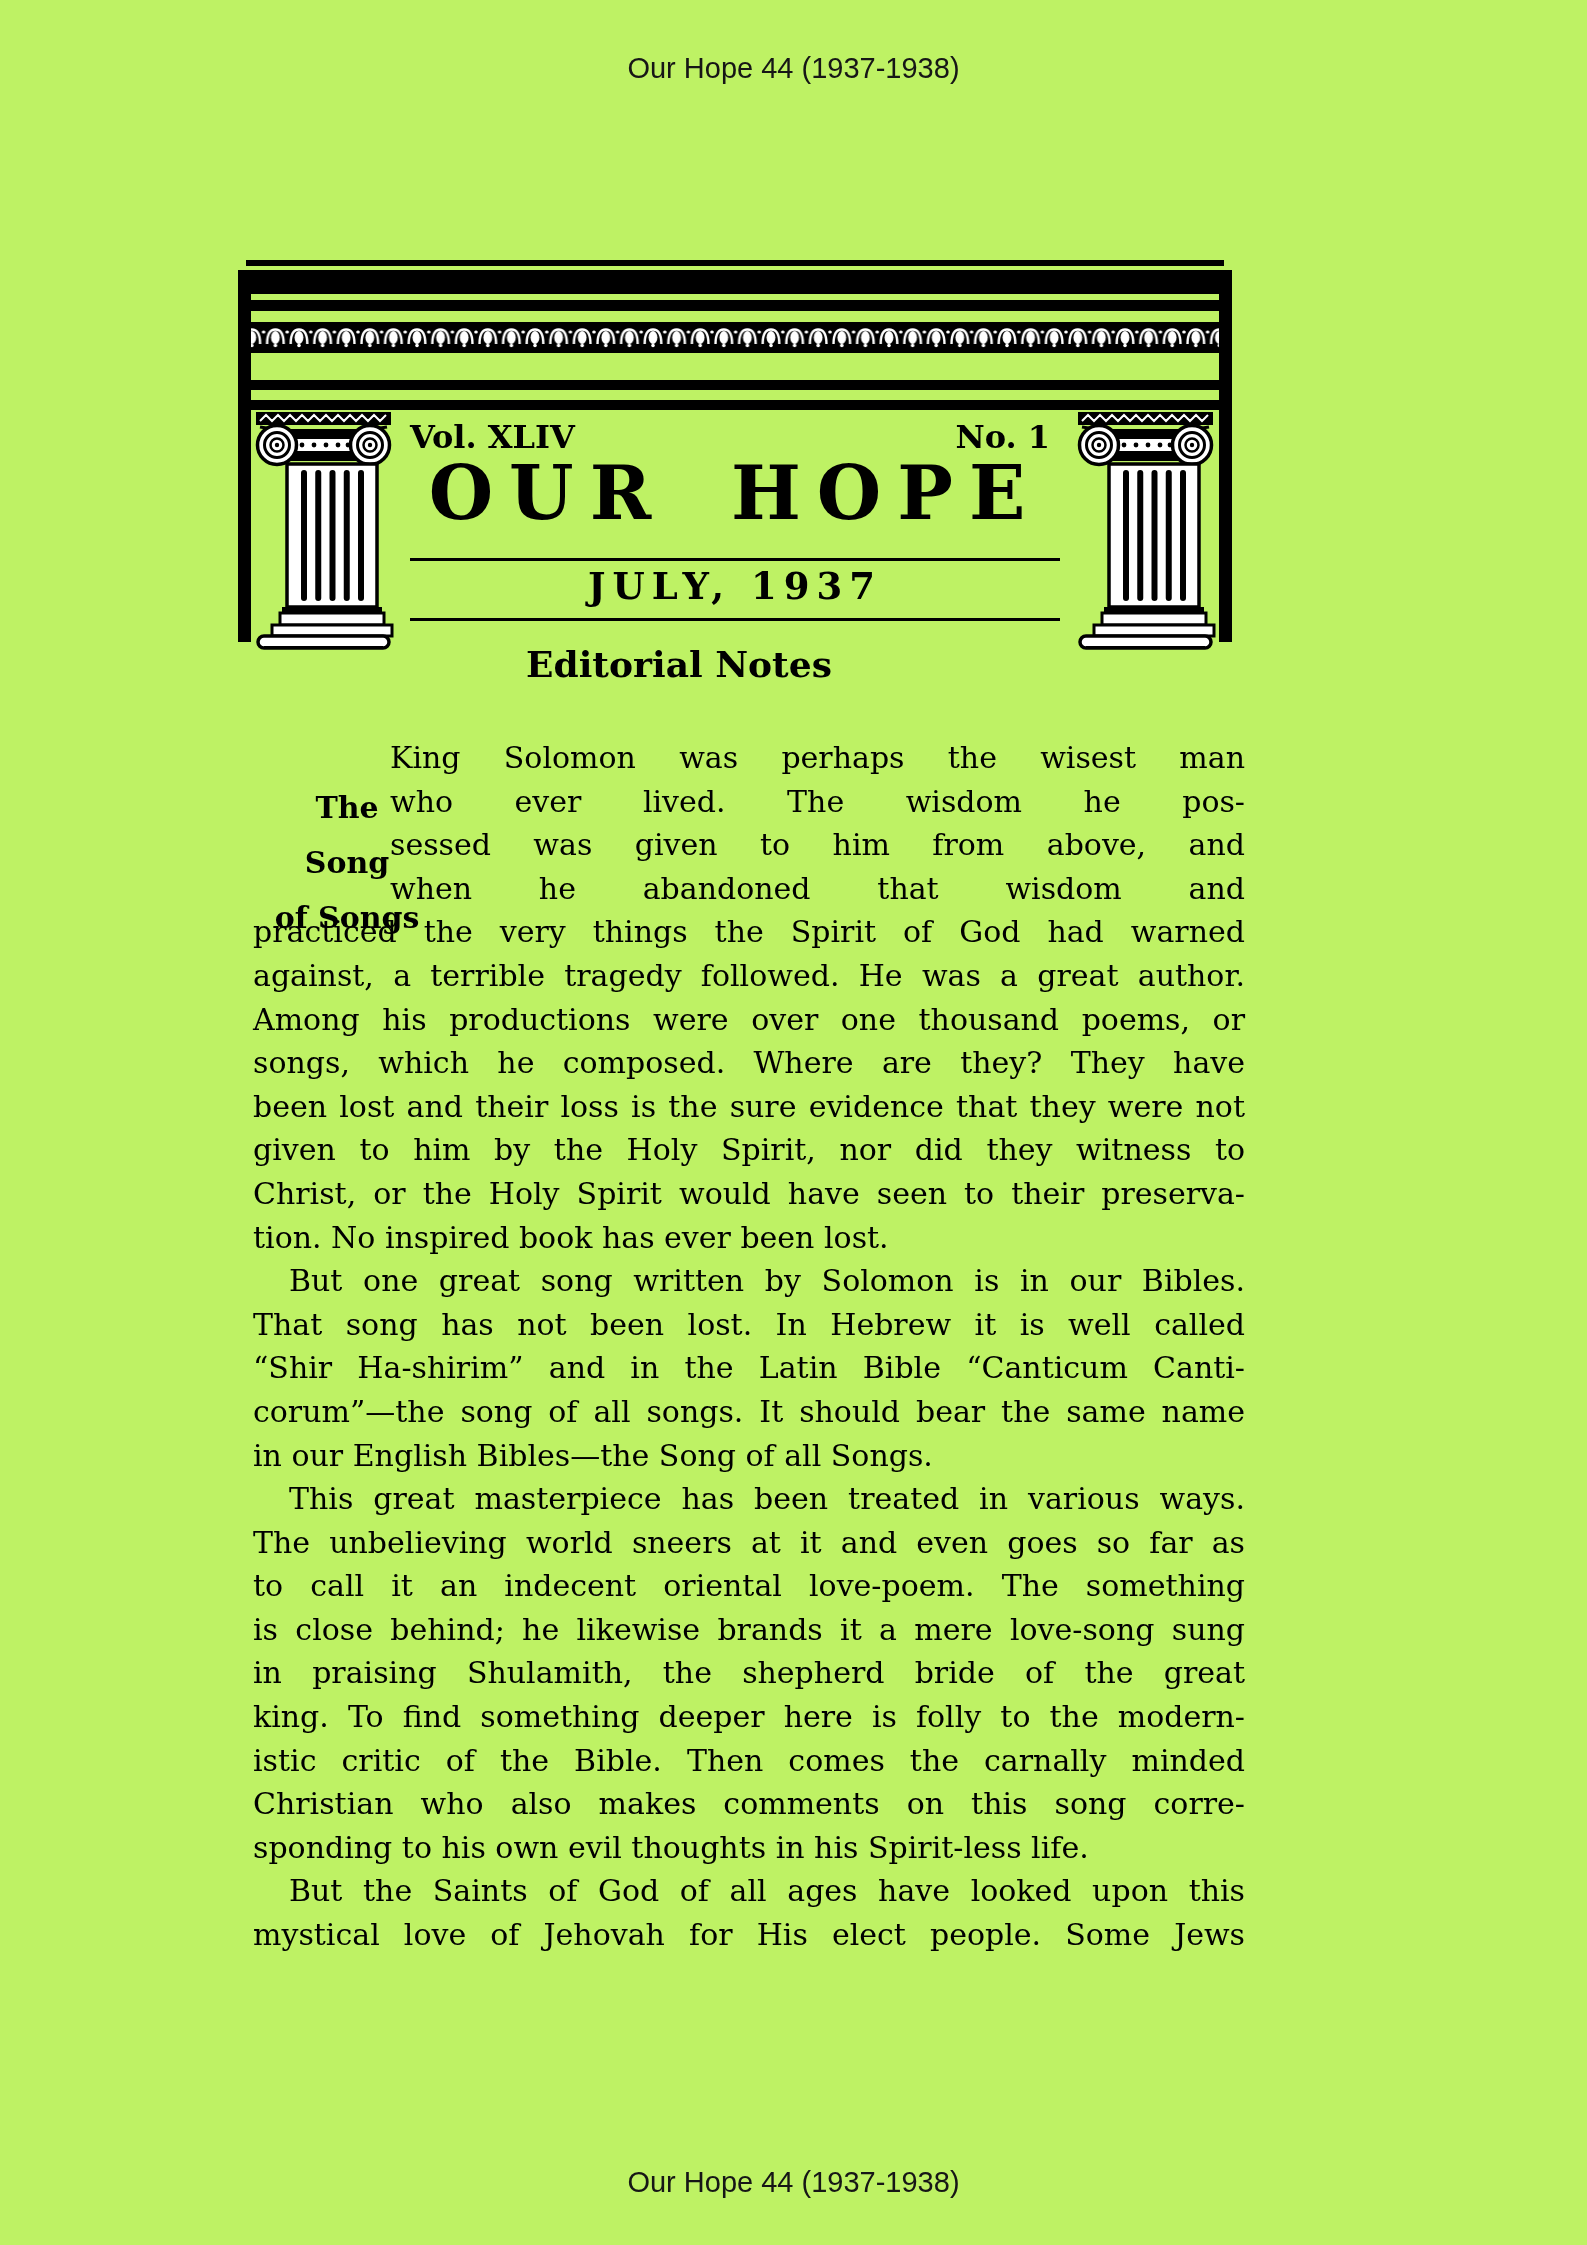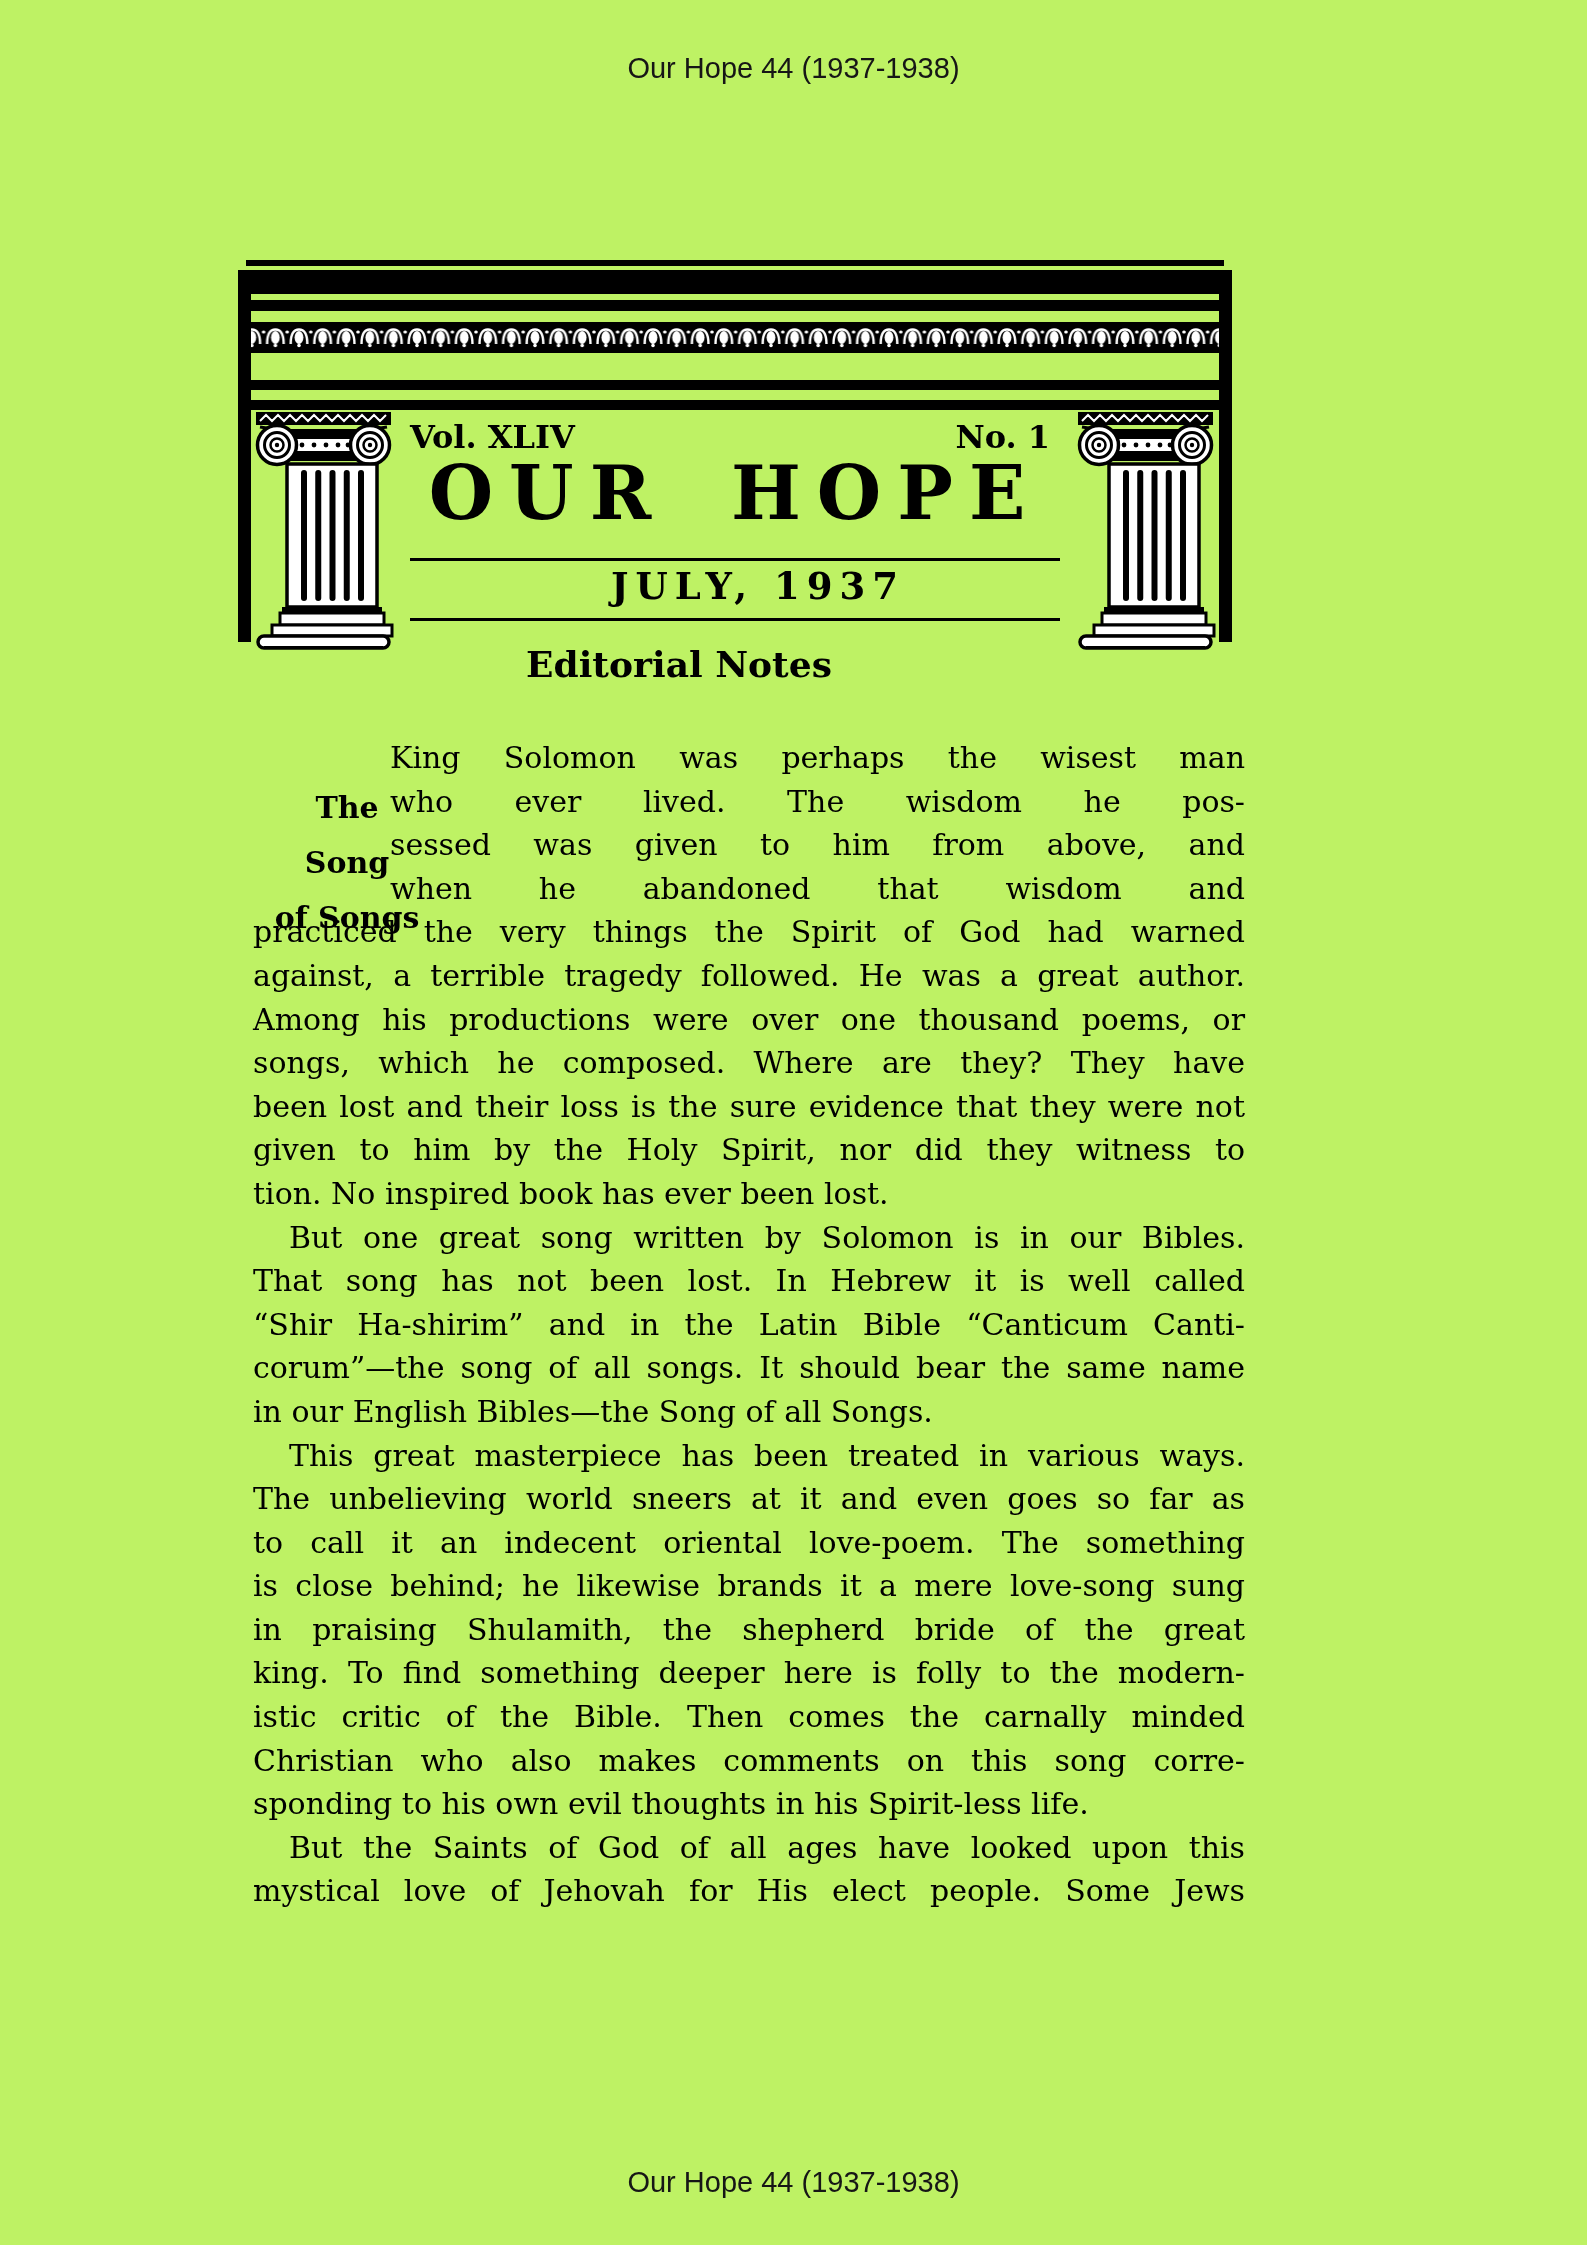--- a/index.html
+++ b/index.html
@@ -17,21 +17,21 @@
   .masthead { position:absolute; left:238px; top:258px; width:994px; height:400px; }
   .masthead svg { position:absolute; left:0; top:0; }
   .mh-text { position:absolute; font-weight:bold; }
   .vol   { left:172px; top:160px; font-size:32px; }
   .issue { right:182px; top:160px; font-size:32px; }
   .mh-title { left:0; top:198px; width:100%; text-align:center;
               font-size:74px; letter-spacing:16px; word-spacing:22px; line-height:1; }
   .mh-rule { position:absolute; left:172px; width:650px; height:3px; background:#000; }
   .r1 { top:300px; } .r2 { top:360px; }
   .mh-date { left:0; top:310px; width:100%; text-align:center;
-             font-size:37px; letter-spacing:7px; line-height:1;margin-left:23px; }
+             font-size:37px; letter-spacing:7px; line-height:1; }
 
   
   .art-head { position:absolute; left:179px; top:643px; width:1000px; text-align:center;
               font-size:36px; font-weight:bold; letter-spacing:0px; }
   .body-col { position:absolute; left:253px; top:736px; width:992px;
               font-size:30px; line-height:43.6px; }
   .line { text-align:justify; text-align-last:justify; }
   .line.end { text-align-last:left; }
   .line.ind { text-indent:36px; }
   .hang { margin-left:137px; }
@@ -134,20 +134,21 @@
           <div class="line">who ever lived.  The wisdom he pos-</div>
           <div class="line">sessed was given to him from above, and</div>
           <div class="line">when he abandoned that wisdom and</div>
         </div>
         <div class="line">practiced the very things the Spirit of God had warned</div>
         <div class="line">against, a terrible tragedy followed.  He was a great author.</div>
         <div class="line">Among his productions were over one thousand poems, or</div>
         <div class="line">songs, which he composed.  Where are they?  They have</div>
         <div class="line">been lost and their loss is the sure evidence that they were not</div>
         <div class="line">given to him by the Holy Spirit, nor did they witness to</div>
+        <div class="line">Christ, or the Holy Spirit would have seen to their preserva-</div>
         <div class="line end">tion.  No inspired book has ever been lost.</div>
       </div>
       <div class="para">
         <div class="line ind">But one great song written by Solomon is in our Bibles.</div>
         <div class="line">That song has not been lost.  In Hebrew it is well called</div>
         <div class="line">“Shir Ha-shirim” and in the Latin Bible “Canticum Canti-</div>
         <div class="line">corum”—the song of all songs.  It should bear the same name</div>
         <div class="line end">in our English Bibles—the Song of all Songs.</div>
       </div>
       <div class="para">

